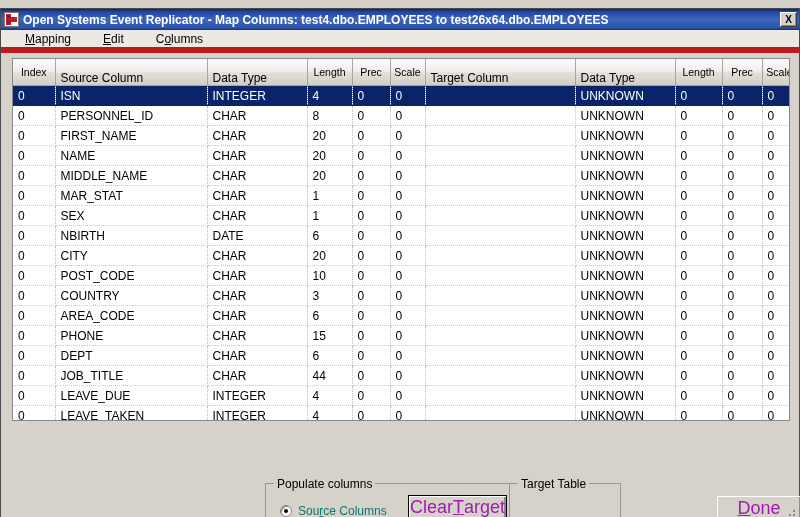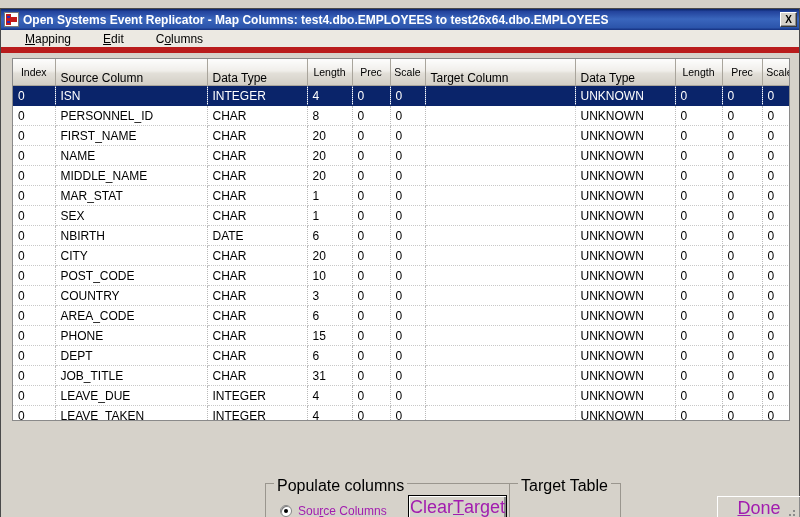--- a/index.html
+++ b/index.html
@@ -109,27 +109,27 @@
   }
   table.grid td.blankcell{border-right:1px dotted #c8c8c8;}
   
   .groupbox{
     position:absolute;
     border:1px solid #9a968e;
     box-sizing:border-box;
   }
   .groupbox > .gb-title{
     position:absolute;top:-7px;left:8px;
-    background:#d6d2ca;padding:0 3px;font-size:16px;color:#000;
+    background:#d6d2ca;padding:0 3px;font-size:12px;color:#000;
     white-space:nowrap;
   }
   .gb-populate{left:264px;top:430px;width:245px;height:72px;}
   .gb-target{left:508px;top:430px;width:112px;height:72px;}
   .radio-row{
-    position:absolute;display:flex;align-items:center;font-size:12px;color:#a21caf;
+    position:absolute;display:flex;align-items:center;font-size:12px;color:#0f766e;
     white-space:nowrap;
   }
   .radio{
     width:12px;height:12px;border-radius:50%;
     background:#ffffff;
     border:1px solid #848484;
     box-shadow:inset 1px 1px 0 #7f7f7f, inset -1px -1px 0 #ffffff;
     margin-right:6px;flex:0 0 auto;position:relative;
     box-sizing:border-box;
   }
@@ -400,21 +400,21 @@
               <td class="blankcell"></td>
               <td>UNKNOWN</td>
               <td>0</td>
               <td>0</td>
               <td>0</td>
             </tr>
             <tr>
               <td>0</td>
               <td>JOB_TITLE</td>
               <td>CHAR</td>
-              <td>31</td>
+              <td>44</td>
               <td>0</td>
               <td>0</td>
               <td class="blankcell"></td>
               <td>UNKNOWN</td>
               <td>0</td>
               <td>0</td>
               <td>0</td>
             </tr>
             <tr>
               <td>0</td>

